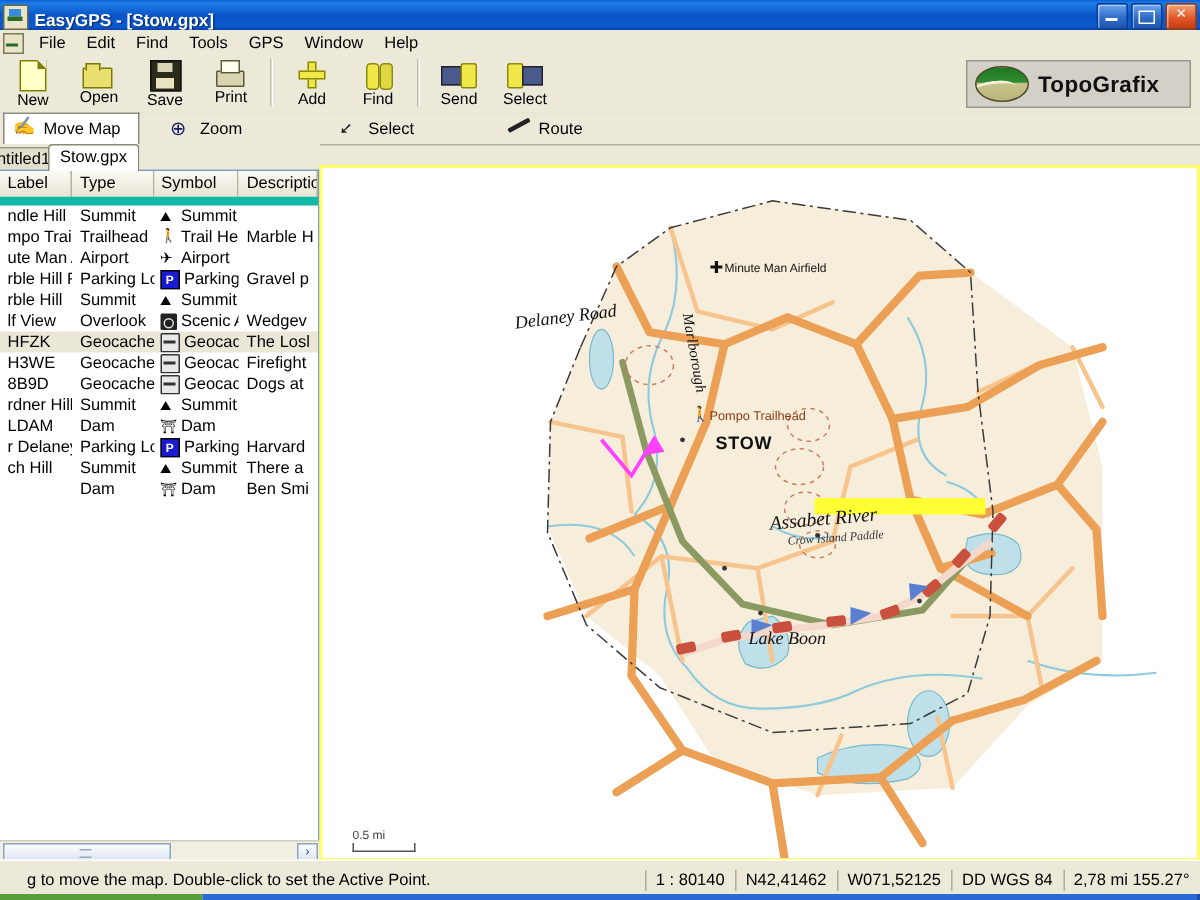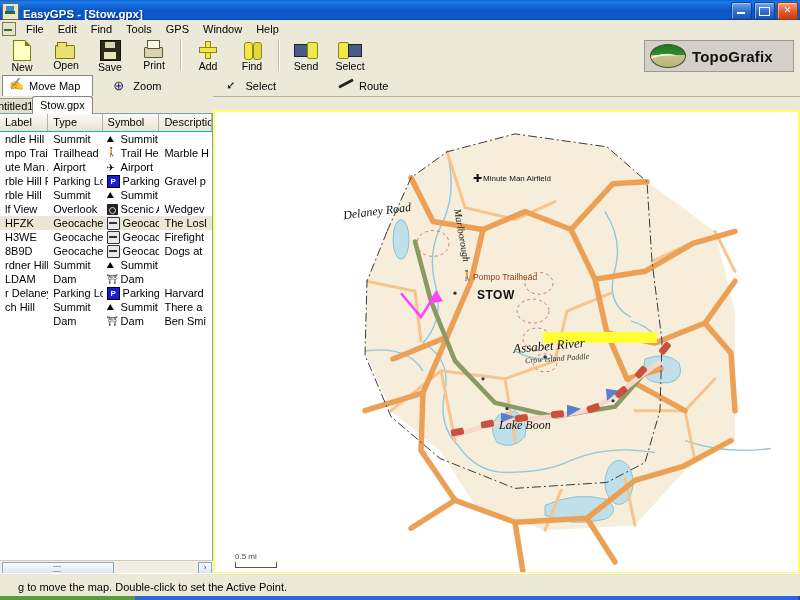--- a/index.html
+++ b/index.html
@@ -136,21 +136,21 @@
   .leftpanel{position:absolute;left:0;top:96px;width:213px;bottom:26px;background:#ece9d8;}
   .tabstrip{position:absolute;left:0;top:0;width:213px;height:17px;background:#ece9d8;}
   .tab{
     position:absolute;top:2px;height:15px;line-height:15px;padding:0 7px;font-size:11px;
     background:#e2dfcd;border:1px solid #9a9684;border-bottom:none;border-radius:3px 3px 0 0;
     cursor:default;white-space:nowrap;color:#000;
   }
   .tab.active{background:#fff;top:0;height:17px;line-height:17px;z-index:2;border-color:#8a8674;}
 
   .listwrap{position:absolute;left:0;top:17px;right:0;bottom:13px;background:#fff;border:1px solid #7f9db9;border-left:none;overflow:hidden;}
-  .lheader{display:flex;height:17px;background:#ece9d8;border-bottom:1px solid #14b8a6;}
+  .lheader{display:flex;height:17px;background:#ece9d8;border-bottom:6px solid #14b8a6;}
   .lheader div{
     font-size:11px;color:#000;padding:2px 0 0 5px;border-right:1px solid #b5b0a0;
     box-sizing:border-box;overflow:hidden;white-space:nowrap;background:linear-gradient(to bottom,#fbfaf4,#e8e4d2);
   }
   .c-label{width:55px;}
   .c-type{width:62px;}
   .c-symbol{width:65px;}
   .c-desc{width:60px;}
   .lrow{display:flex;height:14px;align-items:center;}
   .lrow.sel{background:#ebe7d7;}
@@ -575,20 +575,27 @@
 
       <div class="scalebar">
         <span>0.5 mi</span>
         <div class="bar"></div>
       </div>
     </div>
   </div>
 
   <div class="statusbar">
     <div class="statusleft">g to move the map.  Double-click to set the Active Point.</div>
+    <div class="statuscells">
+      <div class="scell">1 : 80140</div>
+      <div class="scell">N42,41462</div>
+      <div class="scell">W071,52125</div>
+      <div class="scell">DD WGS 84</div>
+      <div class="scell">2,78 mi 155.27°</div>
+    </div>
   </div>
 
   <div class="taskstrip">
     <div class="g"></div>
     <div class="b1"></div>
     <div class="b2"></div>
   </div>
 </div>
 
 </body></html>

